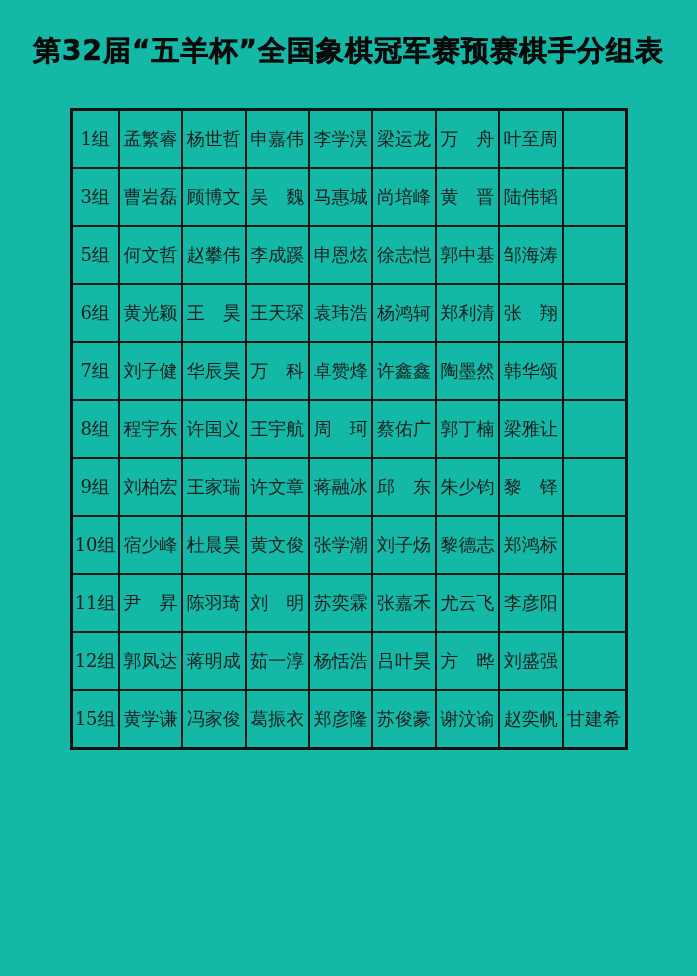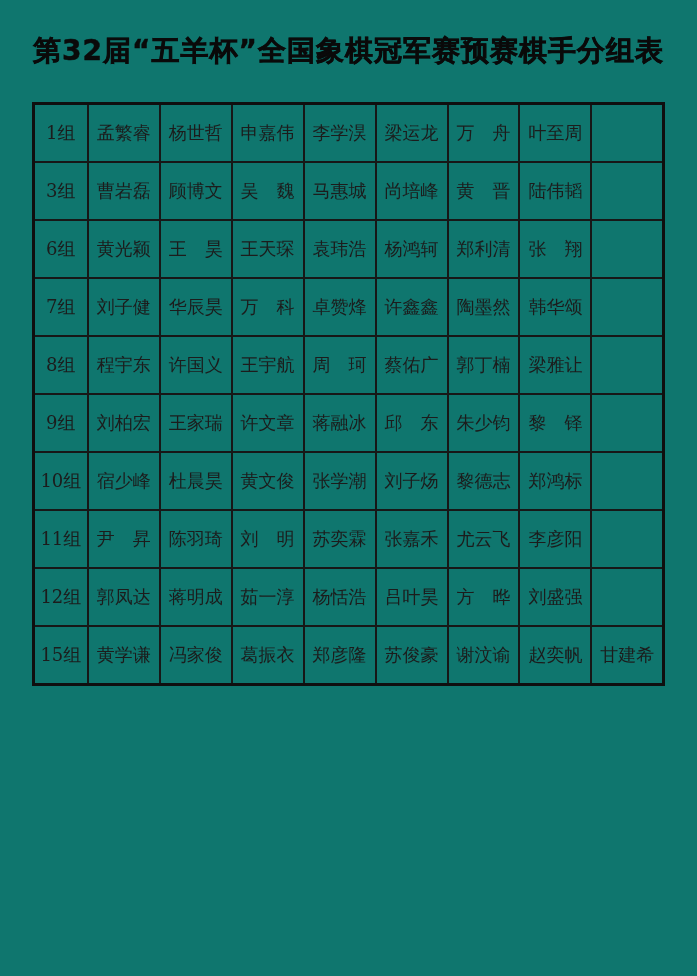--- a/index.html
+++ b/index.html
@@ -7,38 +7,38 @@
     padding: 0;
     background: #ffffff;
     width: 697px;
     height: 976px;
     overflow: hidden;
     font-family: "DejaVu Serif", serif;
   }
   .page {
     width: 697px;
     height: 976px;
-    background: #0f766e;
+    background: #14b8a6;
     box-sizing: border-box;
   }
   .title {
     margin: 0;
     padding-top: 32px;
     padding-bottom: 22px;
     text-align: center;
     font-family: "DejaVu Sans", "Liberation Sans", sans-serif;
     font-weight: bold;
     font-size: 28px;
     letter-spacing: 1px;
     color: #0a0a0a;
     -webkit-text-stroke: 0.5px #0a0a0a;
   }
   table.group-table {
-    width: 633px;
-    margin: 10px auto;
+    width: 558px;
+    margin: 16px auto;
     border-collapse: collapse;
     table-layout: fixed;
     border: 3px solid #0f0f0f;
   }
   table.group-table td {
     border: 2px solid #171717;
     height: 56px;
     text-align: center;
     vertical-align: middle;
     font-size: 18px;
@@ -88,20 +88,31 @@
           <td>曹岩磊</td>
           <td>顾博文</td>
           <td>吴　魏</td>
           <td>马惠城</td>
           <td>尚培峰</td>
           <td>黄　晋</td>
           <td>陆伟韬</td>
           <td></td>
         </tr>
         <tr>
+          <td class="group-cell">5组</td>
+          <td>何文哲</td>
+          <td>赵攀伟</td>
+          <td>李成蹊</td>
+          <td>申恩炫</td>
+          <td>徐志恺</td>
+          <td>郭中基</td>
+          <td>邹海涛</td>
+          <td></td>
+        </tr>
+        <tr>
           <td class="group-cell">6组</td>
           <td>黄光颖</td>
           <td>王　昊</td>
           <td>王天琛</td>
           <td>袁玮浩</td>
           <td>杨鸿轲</td>
           <td>郑利清</td>
           <td>张　翔</td>
           <td></td>
         </tr>

